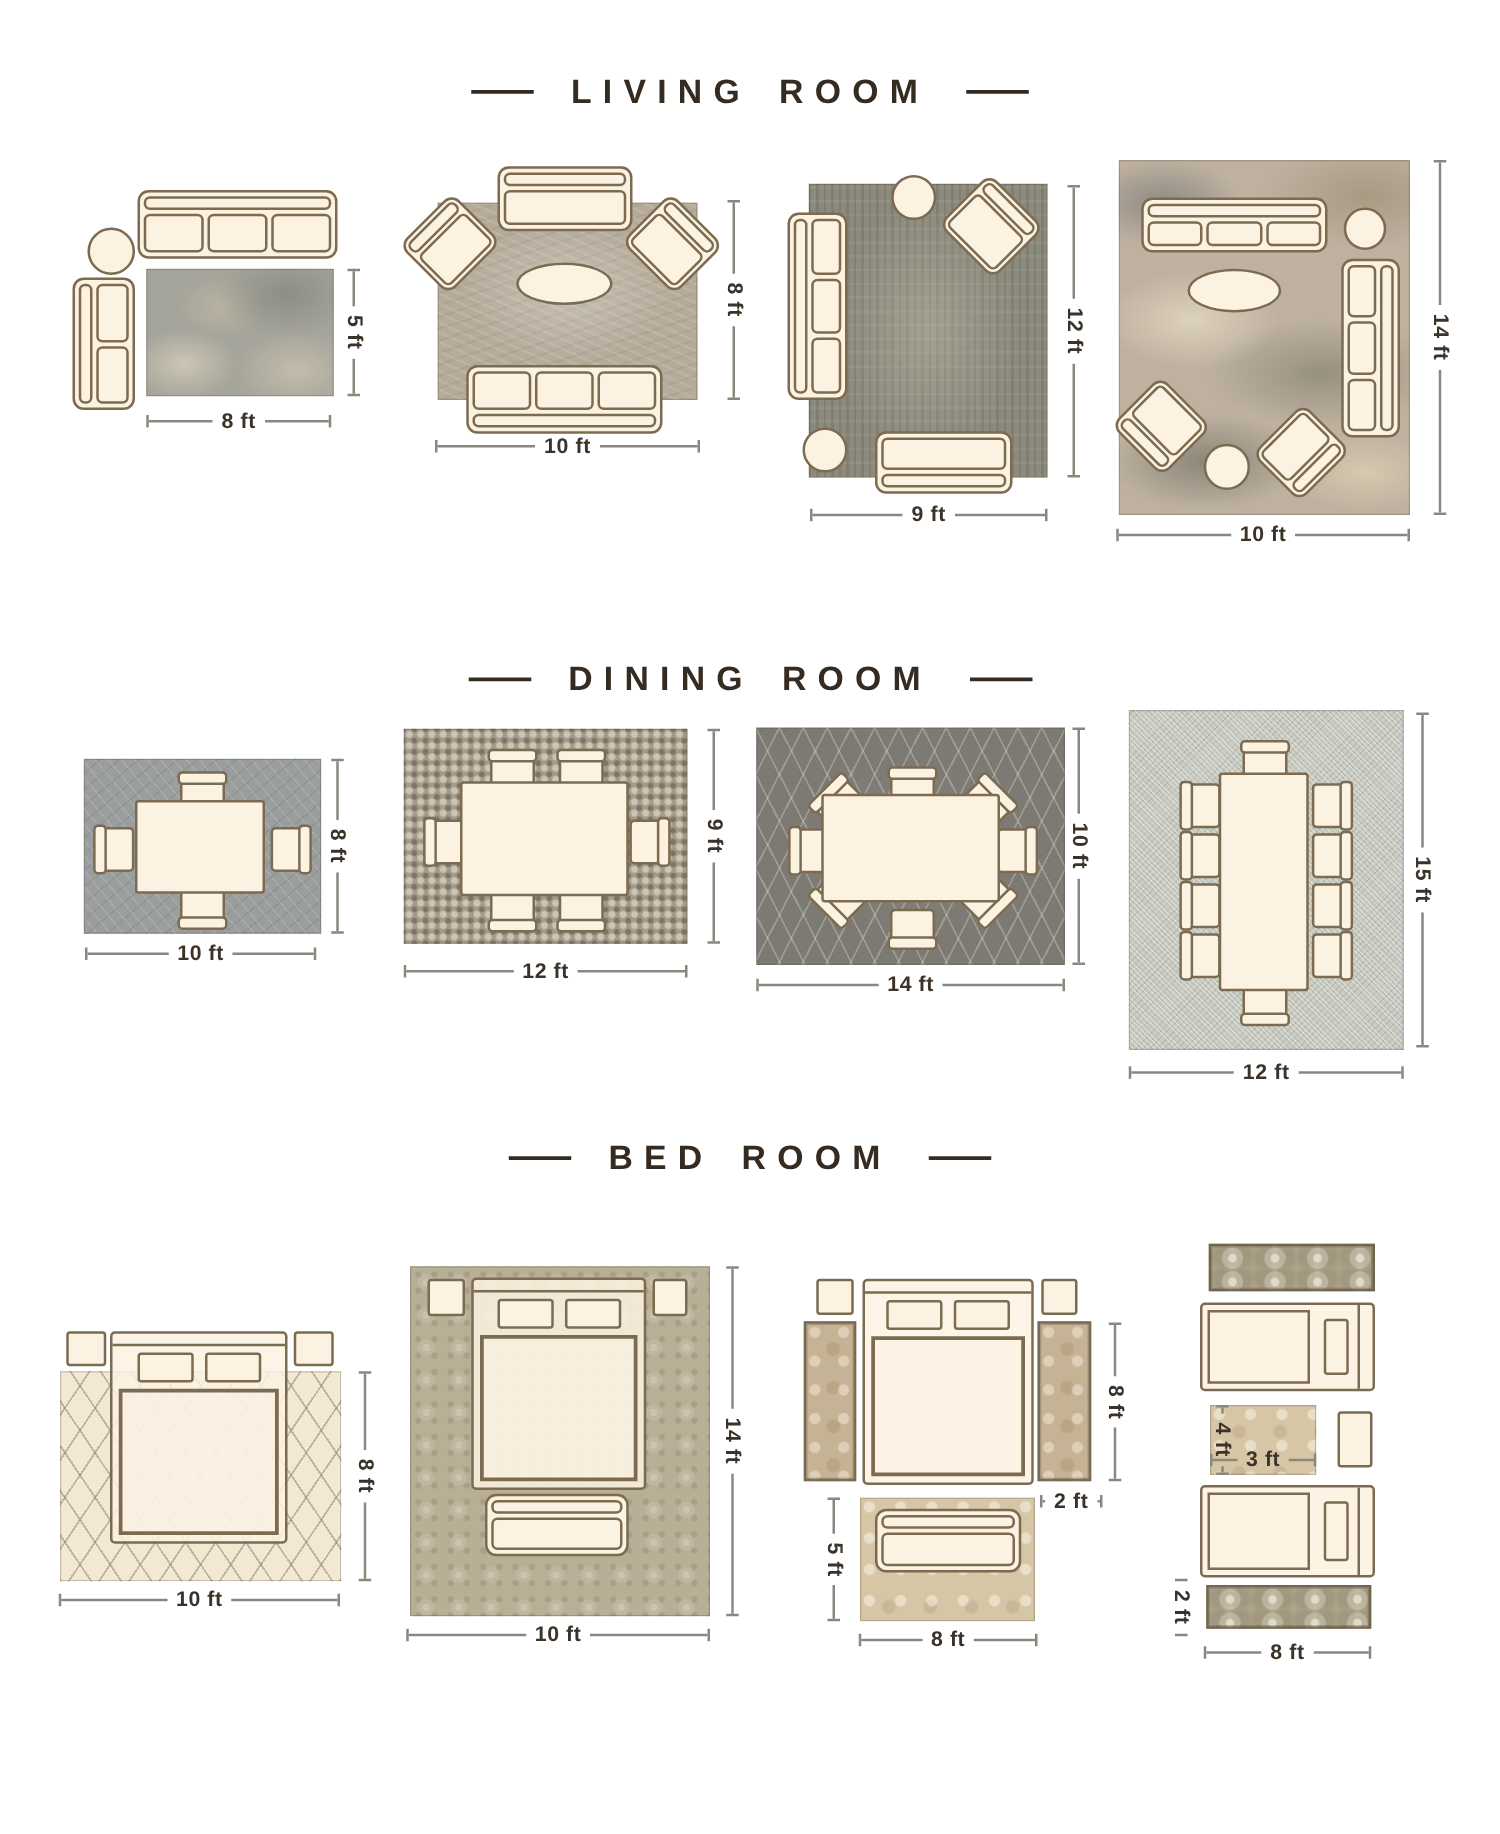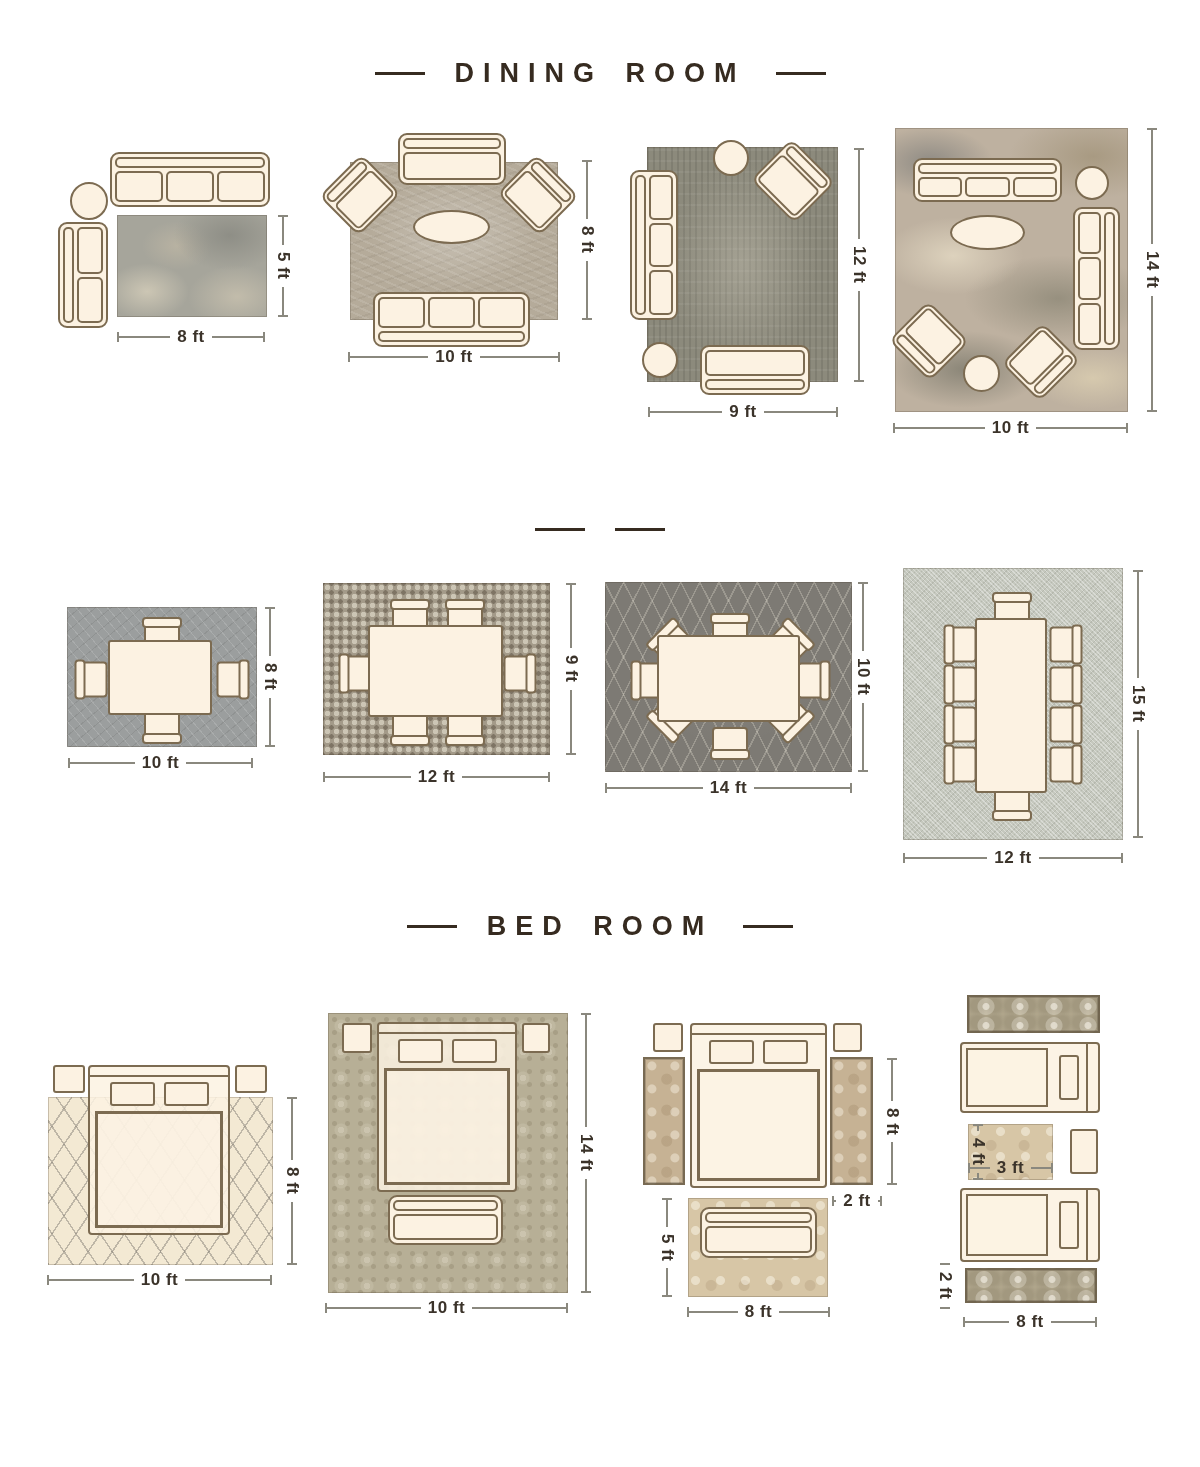--- a/index.html
+++ b/index.html
@@ -135,21 +135,21 @@
     radial-gradient(circle,rgba(100,90,70,.20) 0 6px,transparent 12px);
     background-size:34px 19px,34px 19px,17px 17px;}
 </style>
 </head>
 <body>
 
 <div class="page">
 
   <div class="sec-title" style="top:58px">
     <span class="dash"></span>
-    <span>DINING ROOM</span>
+    <span>LIVING ROOM</span>
     <span class="dash"></span>
   </div>
 
   <div class="layout" style="left:50px;top:145px;width:290px;height:215px">
     <div class="rug tex-concrete" style="left:67px;top:70px;width:150px;height:102px"></div>
     <div class="furn sofa back-top" style="left:60px;top:7px;width:160px;height:55px">
         <span class="back"></span>
         <span class="seats">
           <i></i>
           <i></i>
@@ -299,20 +299,21 @@
         <span class="tick"></span>
         <span class="ln"></span>
         <span class="lbl">10 ft</span>
         <span class="ln"></span>
         <span class="tick"></span>
       </div>
   </div>
 
   <div class="sec-title" style="top:528px">
     <span class="dash"></span>
+    <span>DINING ROOM</span>
     <span class="dash"></span>
   </div>
 
   <div class="layout" style="left:55px;top:595px;width:245px;height:195px">
     <div class="rug tex-grayhatch" style="left:12px;top:12px;width:190px;height:140px"></div>
     <div class="dchair" style="left:89px;top:26px"></div>
     <div class="dchair" style="left:89px;top:116px;transform:rotate(180deg)"></div>
     <div class="dchair" style="left:20px;top:70px;transform:rotate(-90deg)"></div>
     <div class="dchair" style="left:158px;top:70px;transform:rotate(90deg)"></div>
     <div class="furn table" style="left:53px;top:45px;width:104px;height:75px"></div>

